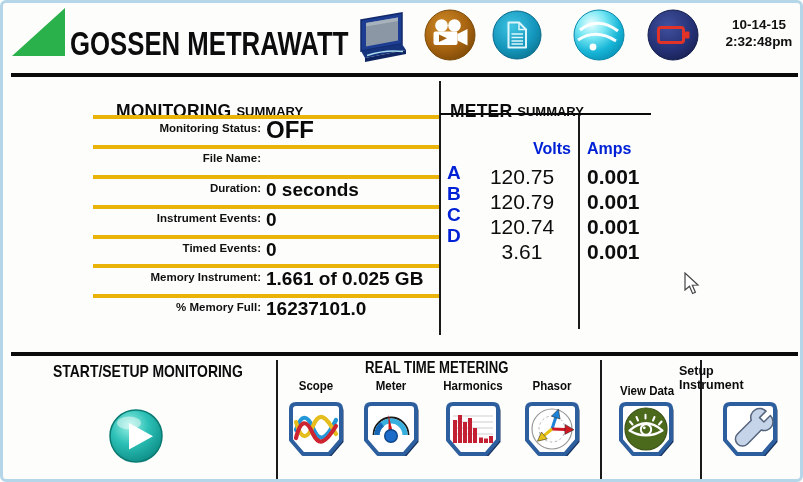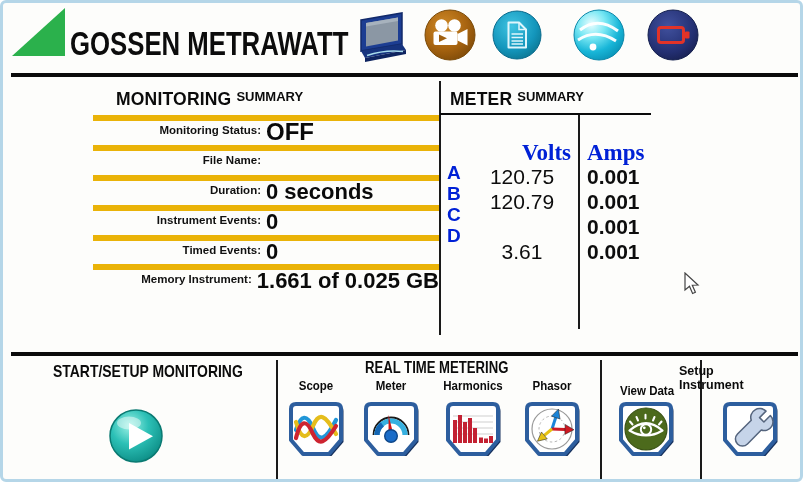--- a/index.html
+++ b/index.html
@@ -21,35 +21,35 @@
     letter-spacing: 0px; white-space: nowrap;
   }
   .hicon { position: absolute; top: 4px; cursor: pointer; }
   .datetime {
     position: absolute; left: 712px; top: 13px; width: 88px;
     text-align: center; font-size: 13.5px; font-weight: bold;
     color: #111; line-height: 17px;
   }
 
   
-  .sec-head { position: absolute; display: flex; align-items: flex-start; gap: 5px; white-space: nowrap; }
+  .sec-head { position: absolute; display: flex; align-items: center; gap: 5px; white-space: nowrap; margin-top: 12px; }
   .sec-head .t1 { font-size: 17.5px; font-weight: bold; color: #0b0b0b; letter-spacing: 0.2px; }
   .sec-head .t2 { font-size: 13px; font-weight: bold; color: #0b0b0b; }
   #mon-table { position: absolute; left: 90px; top: 112px; width: 346px; }
-  .mon-row { display: flex; align-items: flex-start; border-top: 6px solid #eab308; height: 29.9px; }
+  .mon-row { display: flex; align-items: flex-start; border-top: 4px solid #eab308; height: 29.9px; }
   .mon-label {
     width: 170px; text-align: right; font-size: 11.5px; font-weight: bold;
     color: #101010; padding-top: 3px; padding-right: 2px; white-space: nowrap;
   }
   .mon-value {
-    margin-left: 3px; font-size: 22px; font-weight: bold; color: #0a0a0a;
+    margin-left: 3px; font-size: 19px; font-weight: bold; color: #0a0a0a;
     line-height: 22px; white-space: nowrap;
   }
   
-  .col-head { position: absolute; font-size: 23px; font-weight: bold; color: #0021d6; font-family: Liberation Serif, serif; }
+  .col-head { position: absolute; font-size: 16px; font-weight: bold; color: #0021d6; }
   .phase { position: absolute; left: 444px; font-size: 19px; font-weight: bold; color: #0021d6; }
   .volts { position: absolute; left: 470px; width: 98px; text-align: center;
            font-size: 21px; font-weight: normal; color: #0d0d0d; }
   .amps  { position: absolute; left: 584px; font-size: 21px; font-weight: bold; color: #0d0d0d; }
 
   
   .tb-title { position: absolute; font-weight: bold; color: #0b0b0b; white-space: nowrap;
               transform: scaleX(0.82); transform-origin: left center; }
   .tool-label { position: absolute; font-size: 12.5px; font-weight: bold; color: #0b0b0b;
                 text-align: center; transform: scaleX(0.92); }
@@ -126,20 +126,24 @@
         <stop offset="0%" stop-color="#41519e"></stop>
           <stop offset="70%" stop-color="#232f72"></stop>
           <stop offset="100%" stop-color="#182050"></stop>
       </radialGradient>
     </defs>
     <circle cx="26" cy="26" r="25" fill="url(#bg1)" stroke="#131f4e"></circle>
     <rect x="11.5" y="18.5" width="25" height="15" rx="2.5" fill="none" stroke="#e23328" stroke-width="3"></rect>
     <rect x="38" y="22.5" width="4.5" height="7" rx="1" fill="#e23328"></rect>
   </svg>
 
+  <div class="datetime">
+    <div>10-14-15</div>
+    <div>2:32:48pm</div>
+  </div>
 
   <div class="rule" style="left:8px;top:70px;width:787px;height:4px"></div>
 
   <div class="sec-head" style="left:113px;top:86px">
     <span class="t1">MONITORING</span>
     <span class="t2">SUMMARY</span>
   </div>
 
   <div id="mon-table">
     <div class="mon-row">
@@ -158,20 +162,24 @@
       <div class="mon-label">Instrument Events:</div>
       <div class="mon-value">0</div>
     </div>
     <div class="mon-row">
       <div class="mon-label">Timed Events:</div>
       <div class="mon-value">0</div>
     </div>
     <div class="mon-row">
       <div class="mon-label">Memory Instrument:</div>
       <div class="mon-value">1.661 of 0.025 GB</div>
+    </div>
+    <div class="mon-row">
+      <div class="mon-label">% Memory Full:</div>
+      <div class="mon-value">16237101.0</div>
     </div>
   </div>
 
   <div class="vline" style="left:436px;top:78px;height:254px"></div>
 
   <div class="sec-head" style="left:447px;top:86px">
     <span class="t1">METER</span>
     <span class="t2">SUMMARY</span>
   </div>
   <div class="rule" style="left:437px;top:110px;width:211px;height:2px"></div>
@@ -180,20 +188,21 @@
   <div class="col-head" style="left:470px;top:137px;width:98px;text-align:right">Volts</div>
   <div class="col-head" style="left:584px;top:137px">Amps</div>
 
   <div class="phase" style="top:159px">A</div>
   <div class="phase" style="top:180px">B</div>
   <div class="phase" style="top:201px">C</div>
   <div class="phase" style="top:222px">D</div>
 
   <div class="volts" style="top:162px">120.75</div>
   <div class="volts" style="top:187px">120.79</div>
+  <div class="volts" style="top:212px">120.74</div>
   <div class="volts" style="top:237px">3.61</div>
 
   <div class="amps" style="top:162px">0.001</div>
   <div class="amps" style="top:187px">0.001</div>
   <div class="amps" style="top:212px">0.001</div>
   <div class="amps" style="top:237px">0.001</div>
 
   <svg class="abs" style="left:681px;top:269px" width="18" height="26">
     <path d="M1 1 L1 18 L5.5 14.2 L8.6 21.5 L11.4 20.2 L8.3 13.2 L14 13 Z" fill="#fff" stroke="#444" stroke-width="1.2"></path>
   </svg>

